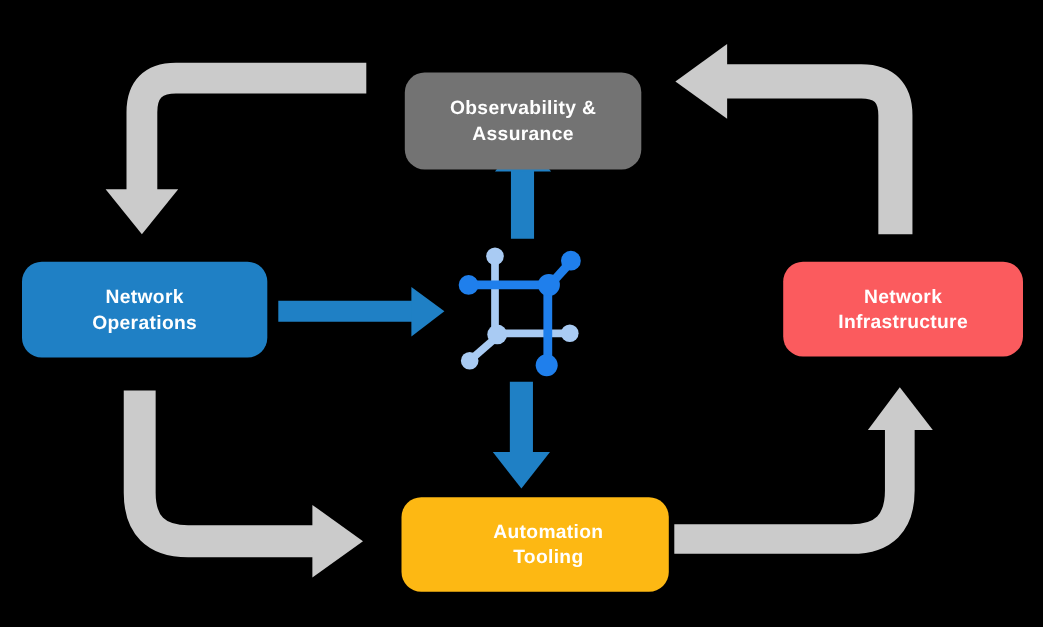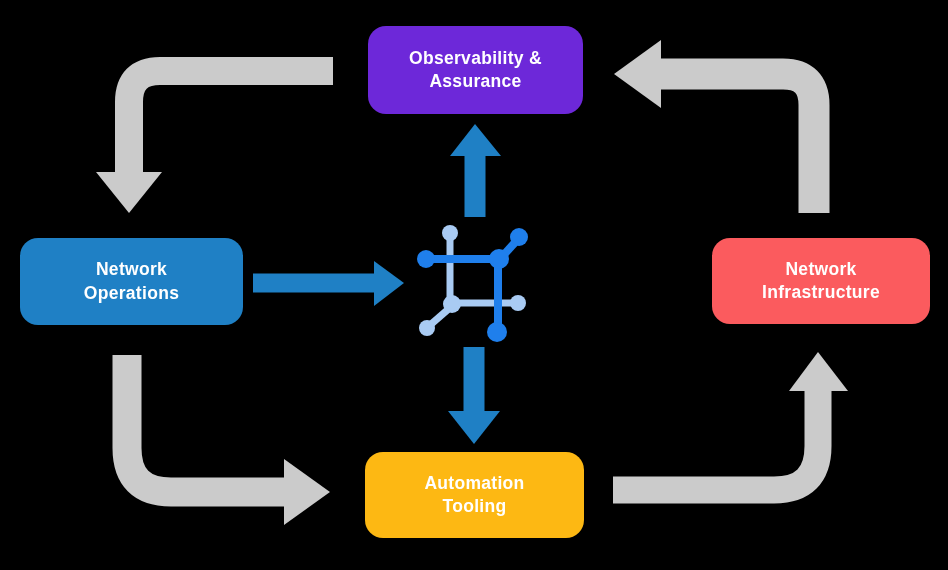--- a/index.html
+++ b/index.html
@@ -44,21 +44,21 @@
     color: var(--node-text, #fff);
     font-size: 17.5px;
     line-height: 1.32;
     font-weight: 700;
     letter-spacing: 0.3px;
     white-space: pre-line;
   }
   .node-observability   { left: 368px; top: 26px;  width: 215px; height: 88px; }
   .node-operations      { left: 20px;  top: 238px; width: 223px; height: 87px; }
   .node-infrastructure  { left: 712px; top: 238px; width: 218px; height: 86px; }
-  .node-tooling         { left: 365px; top: 452px; width: 219px; height: 86px; }
+  .node-tooling         { left: 365px; top: 452px; width: 219px; height: 86px; padding-left: 24px; }
 </style>
 </head>
 <body>
 
 <div class="stage">
 
   <svg class="layer" viewBox="0 0 948 570">
 
     <g>
       <path class="g-arrow" d="M 333 71 H 160 Q 129 71 129 102 V 173" stroke-width="28"></path>
@@ -112,21 +112,21 @@
         <path class="ic-d" d="M 498 259 V 330" stroke-width="8"></path>
         <path class="ic-d" d="M 500 259 L 519 238" stroke-width="8"></path>
         <circle class="ic-df" cx="426" cy="259" r="9"></circle>
         <circle class="ic-df" cx="519" cy="237" r="9"></circle>
         <circle class="ic-df" cx="497" cy="332" r="10"></circle>
         <circle class="ic-df" cx="499" cy="259" r="10"></circle>
       </g>
     </g>
   </svg>
 
-  <div class="node node-observability" style="background: #6d28d9;">
+  <div class="node node-observability" style="background: #737373; margin-top: 40px;">
     <span class="label">Observability &amp;
 Assurance</span>
   </div>
 
   <div class="node node-operations" style="background: rgb(31, 128, 197);">
     <span class="label">Network
 Operations</span>
   </div>
 
   <div class="node node-infrastructure" style="background: rgb(251, 91, 94);">

